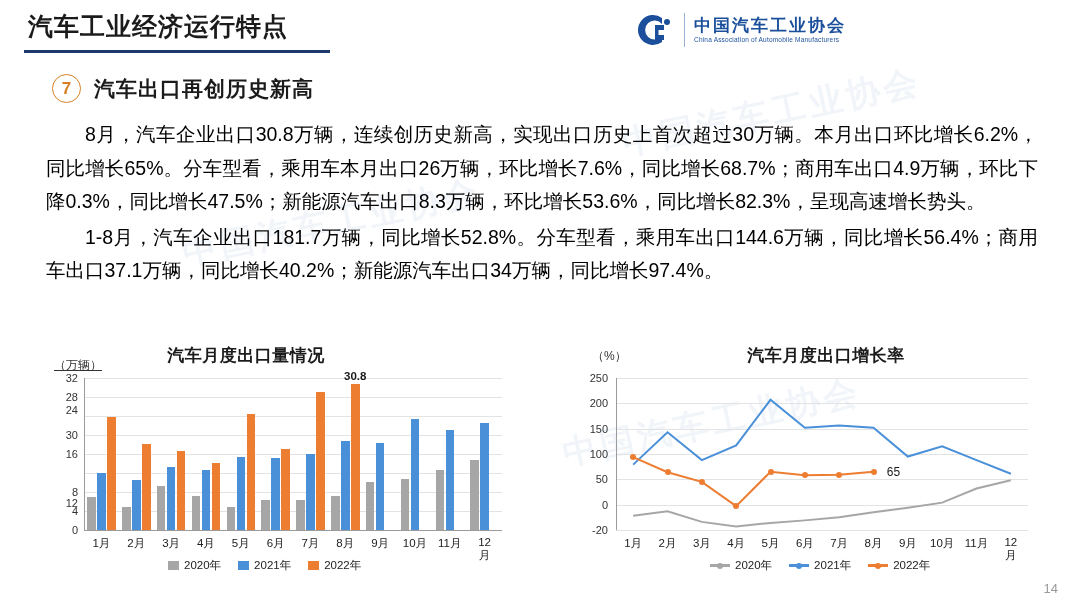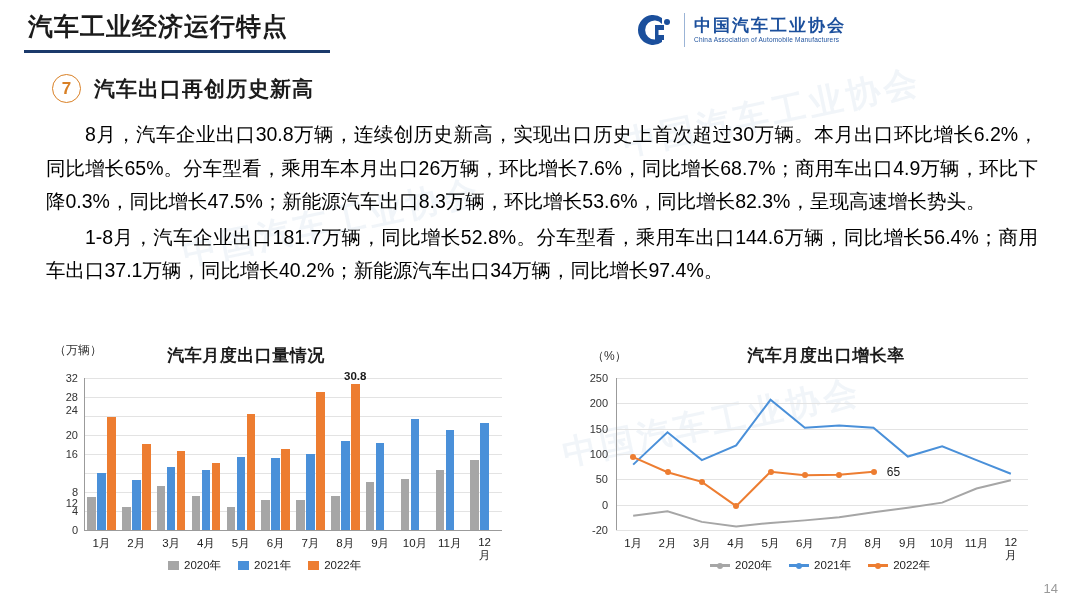--- a/index.html
+++ b/index.html
@@ -74,21 +74,21 @@
   .chart-title {
     position:absolute; width:100%; text-align:center; top:0;
     font-size:17px; font-weight:bold; color:#1b1b1b; letter-spacing:.5px;
   }
   #chart-left .chart-title { top:4px; left:-32px; }
   #chart-right .chart-title { top:4px; left:24px; }
 
   .axis-unit {
     position:absolute; font-size:12px; color:#333;
   }
-  #unit-left  { left:26px; top:2px; }
+  #unit-left  { left:26px; top:17px;text-decoration:underline; }
   #unit-right { left:52px; top:8px; }
 
   .plot { position:absolute; }
   .gridline { position:absolute; height:1px; background:#e3e3e3; left:0; }
   .ytick {
     position:absolute; font-size:11px; color:#333; text-align:right;
     width:24px; transform:translateY(-50%);
   }
   .xtick {
     position:absolute; font-size:11.5px; color:#222; text-align:center;
@@ -174,21 +174,21 @@
       <div class="ytick" style="top: 152px; left: -30px;">0</div>
       <div class="gridline" style="top: 133px; width: 418px;"></div>
       <div class="ytick" style="top: 133px; left: -30px;">4</div>
       <div class="gridline" style="top: 114px; width: 418px;"></div>
       <div class="ytick" style="top: 114px; left: -30px;">8</div>
       <div class="gridline" style="top: 95px; width: 418px;"></div>
       <div class="ytick" style="top: 95px; left: -30px; margin-top: 30px;">12</div>
       <div class="gridline" style="top: 76px; width: 418px;"></div>
       <div class="ytick" style="top: 76px; left: -30px;">16</div>
       <div class="gridline" style="top: 57px; width: 418px;"></div>
-      <div class="ytick" style="top: 57px; left: -30px;">20</div>
+      <div class="ytick" style="top: 57px; left: -30px;">30</div>
       <div class="gridline" style="top: 38px; width: 418px;"></div>
       <div class="ytick" style="top: 32px; left: -30px;">24</div>
       <div class="gridline" style="top: 19px; width: 418px;"></div>
       <div class="ytick" style="top: 19px; left: -30px;">28</div>
       <div class="gridline" style="top: 0px; width: 418px;"></div>
       <div class="ytick" style="top: 0px; left: -30px;">32</div>
       <div class="axis-line" style="left: 0px; top: 0px; width: 1px; height: 152px;"></div>
       <div class="axis-line" style="left: 0px; top: 152px; width: 418px; height: 1px;"></div>
       <div class="xtick" style="left: 17.4167px; top: 158px;">1月</div>
       <div class="bar" style="left: 3.16667px; width: 8.5px; height: 33.25px; background: rgb(166, 166, 166);"></div>

